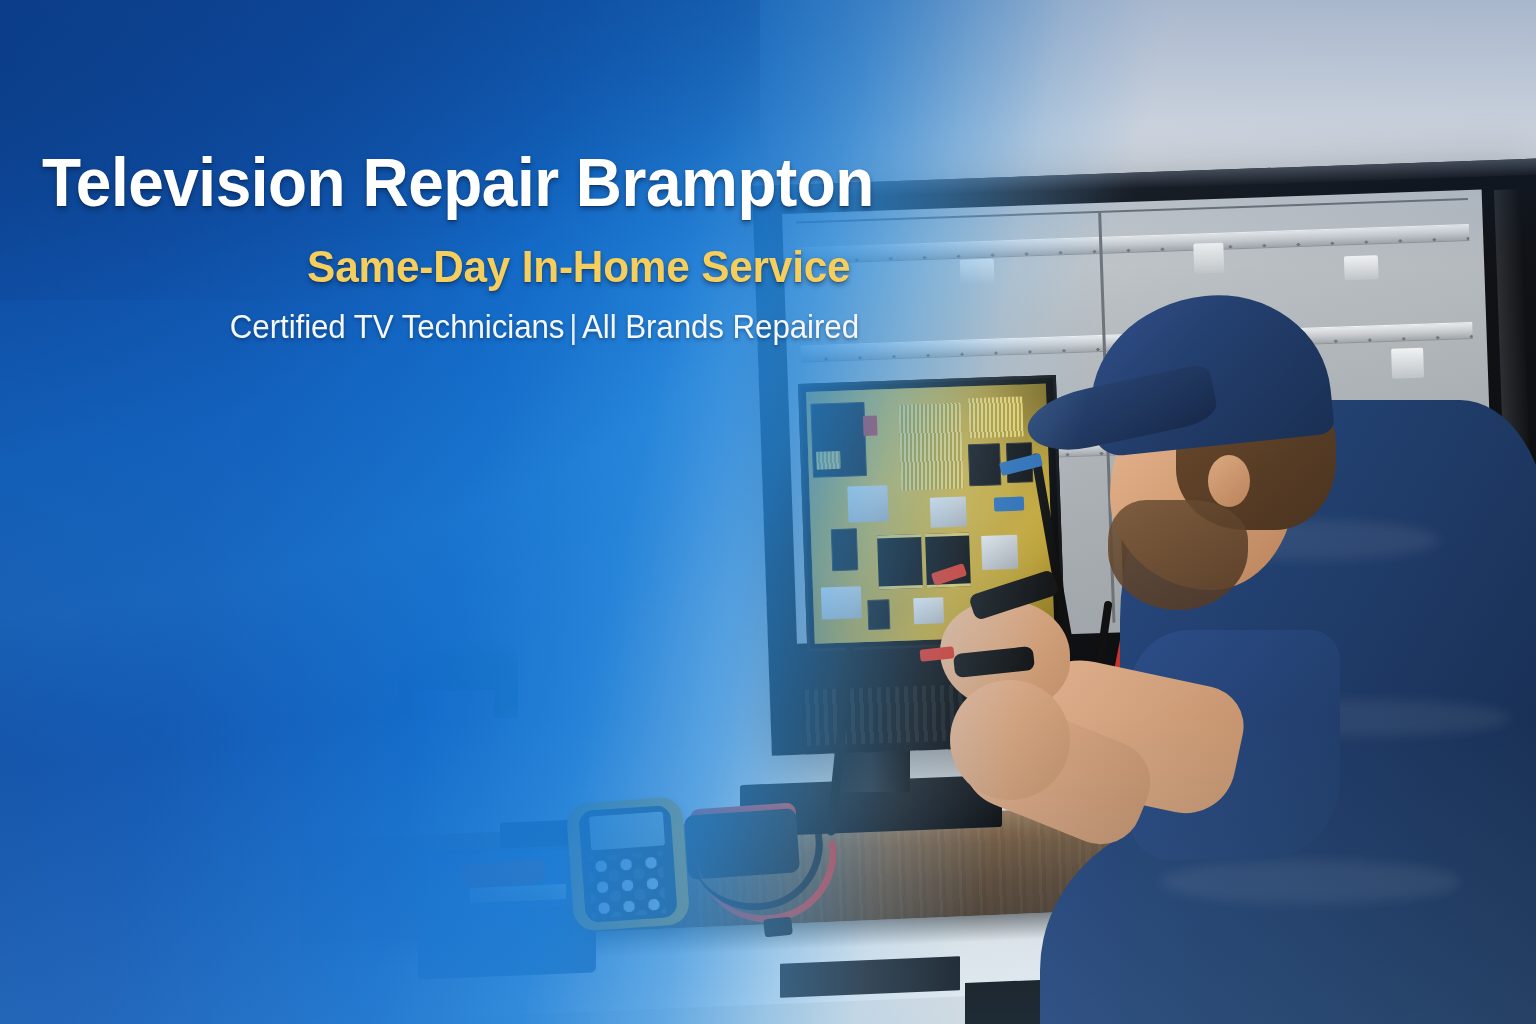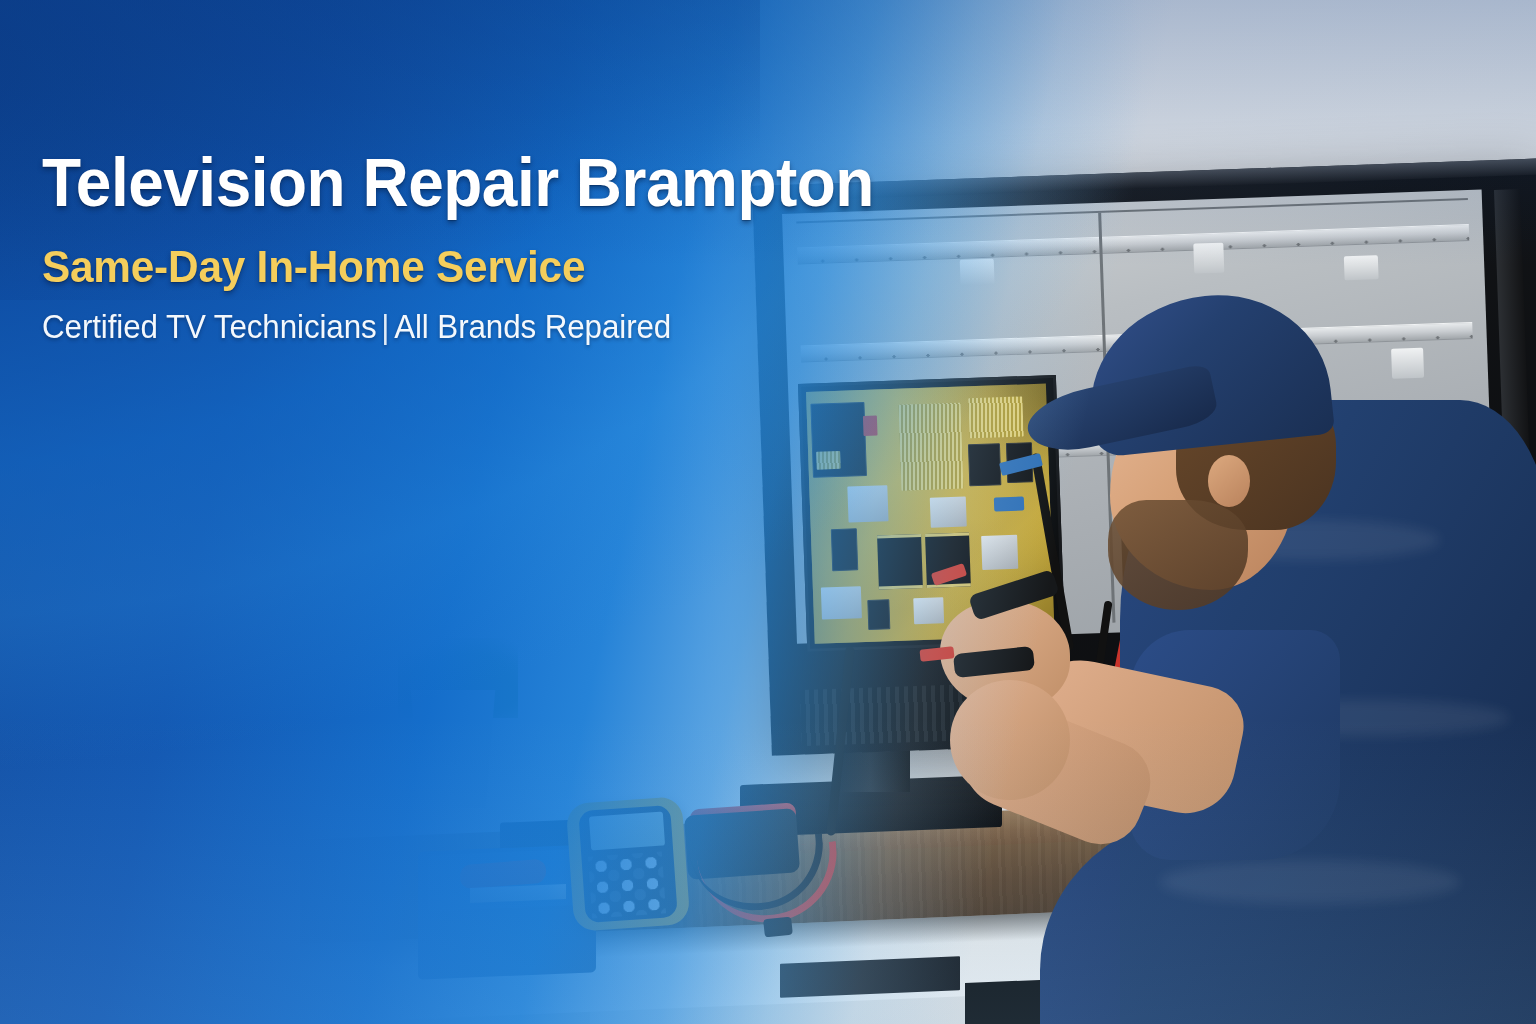--- a/index.html
+++ b/index.html
@@ -218,21 +218,21 @@
   .overlay-c{position:absolute;inset:0;
     background:linear-gradient(180deg,
       rgba(10,56,128,.30) 0%,
       rgba(10,56,128,0) 26%,
       rgba(255,255,255,0) 70%,
       rgba(120,185,235,.16) 100%);}
   .overlay-top-dark{position:absolute;left:0;top:0;width:760px;height:300px;
     background:linear-gradient(160deg,rgba(11,58,132,.55),rgba(11,58,132,0) 75%);}
 
   
-  .copy{position:absolute;left:42px;top:148px;width:860px;}
+  .copy{position:absolute;left:42px;top:148px;width:860px;text-align:right;}
   .headline{
     font-size:68px;line-height:1.02;font-weight:700;color:#ffffff;
     letter-spacing:-0.5px;margin:0;
     font-family:"Liberation Sans Narrow","Liberation Sans",sans-serif;
     transform:scaleX(.94);transform-origin:left center;
     text-shadow:0 3px 5px rgba(0,24,60,.45), 0 1px 1px rgba(0,20,50,.35);
     white-space:nowrap;}
   .subhead{
     margin:26px 0 0 0;font-size:45px;line-height:1.05;font-weight:700;
     color:#f5ce5c;letter-spacing:-0.2px;

